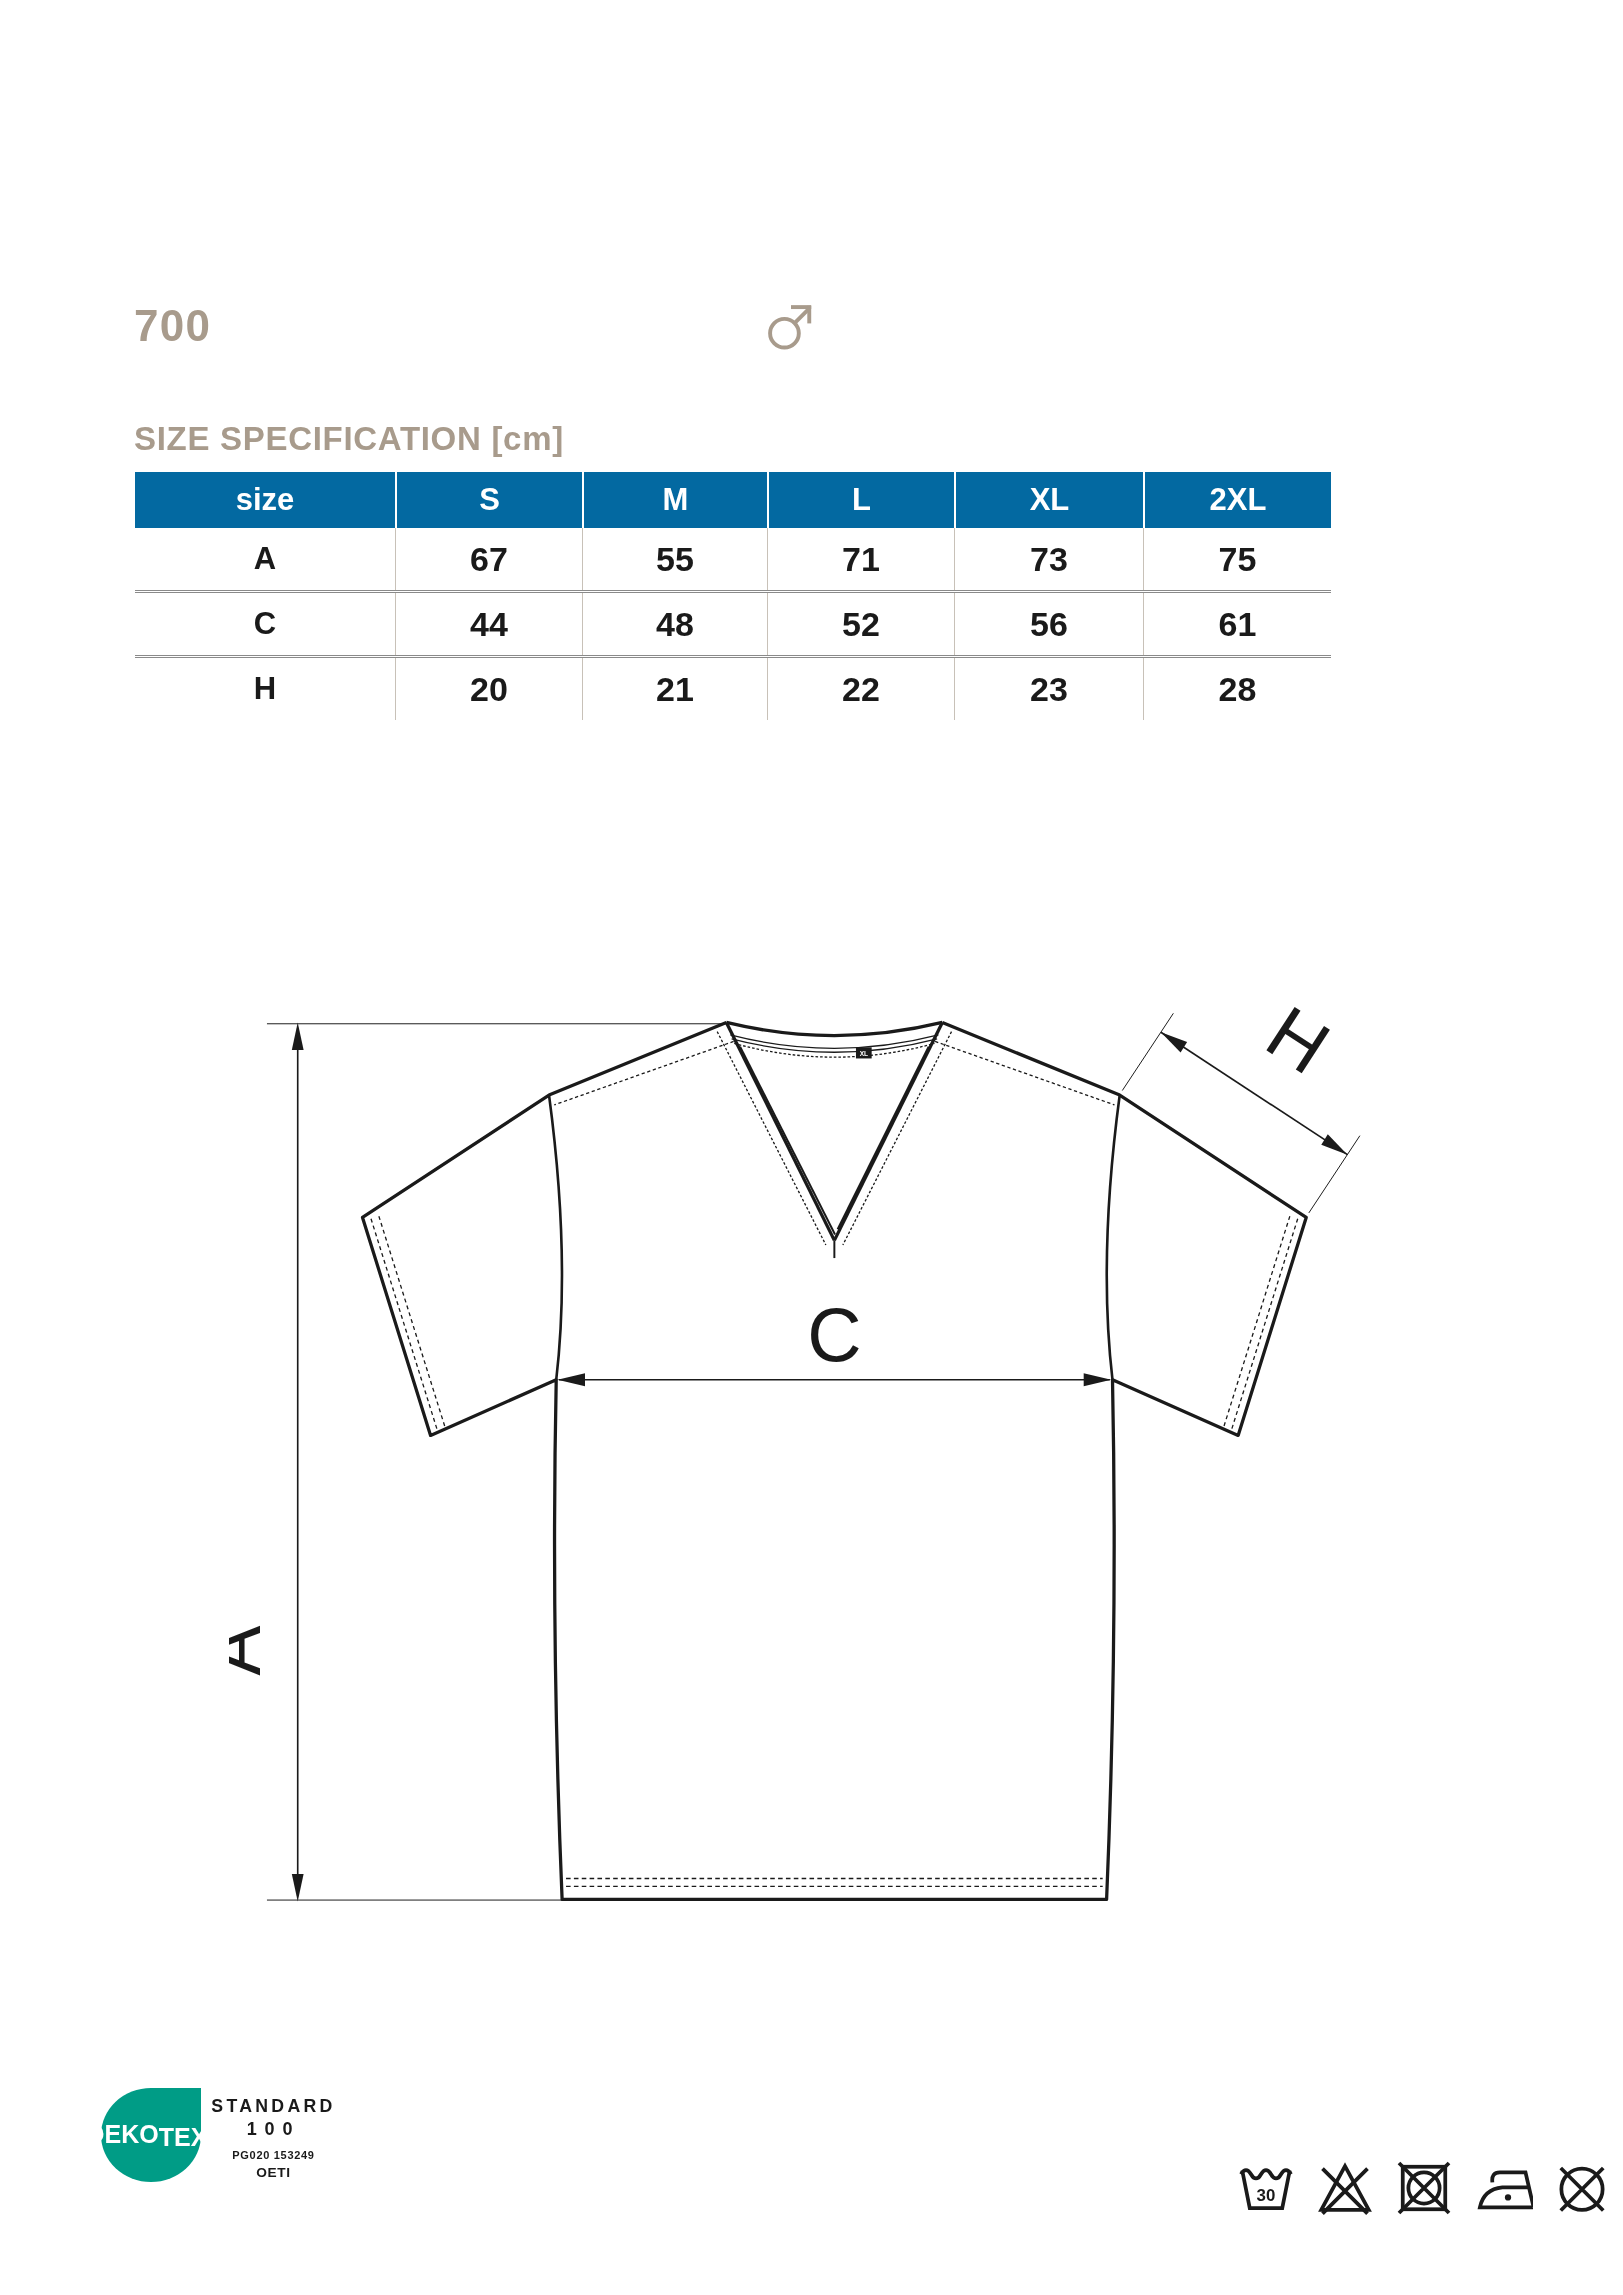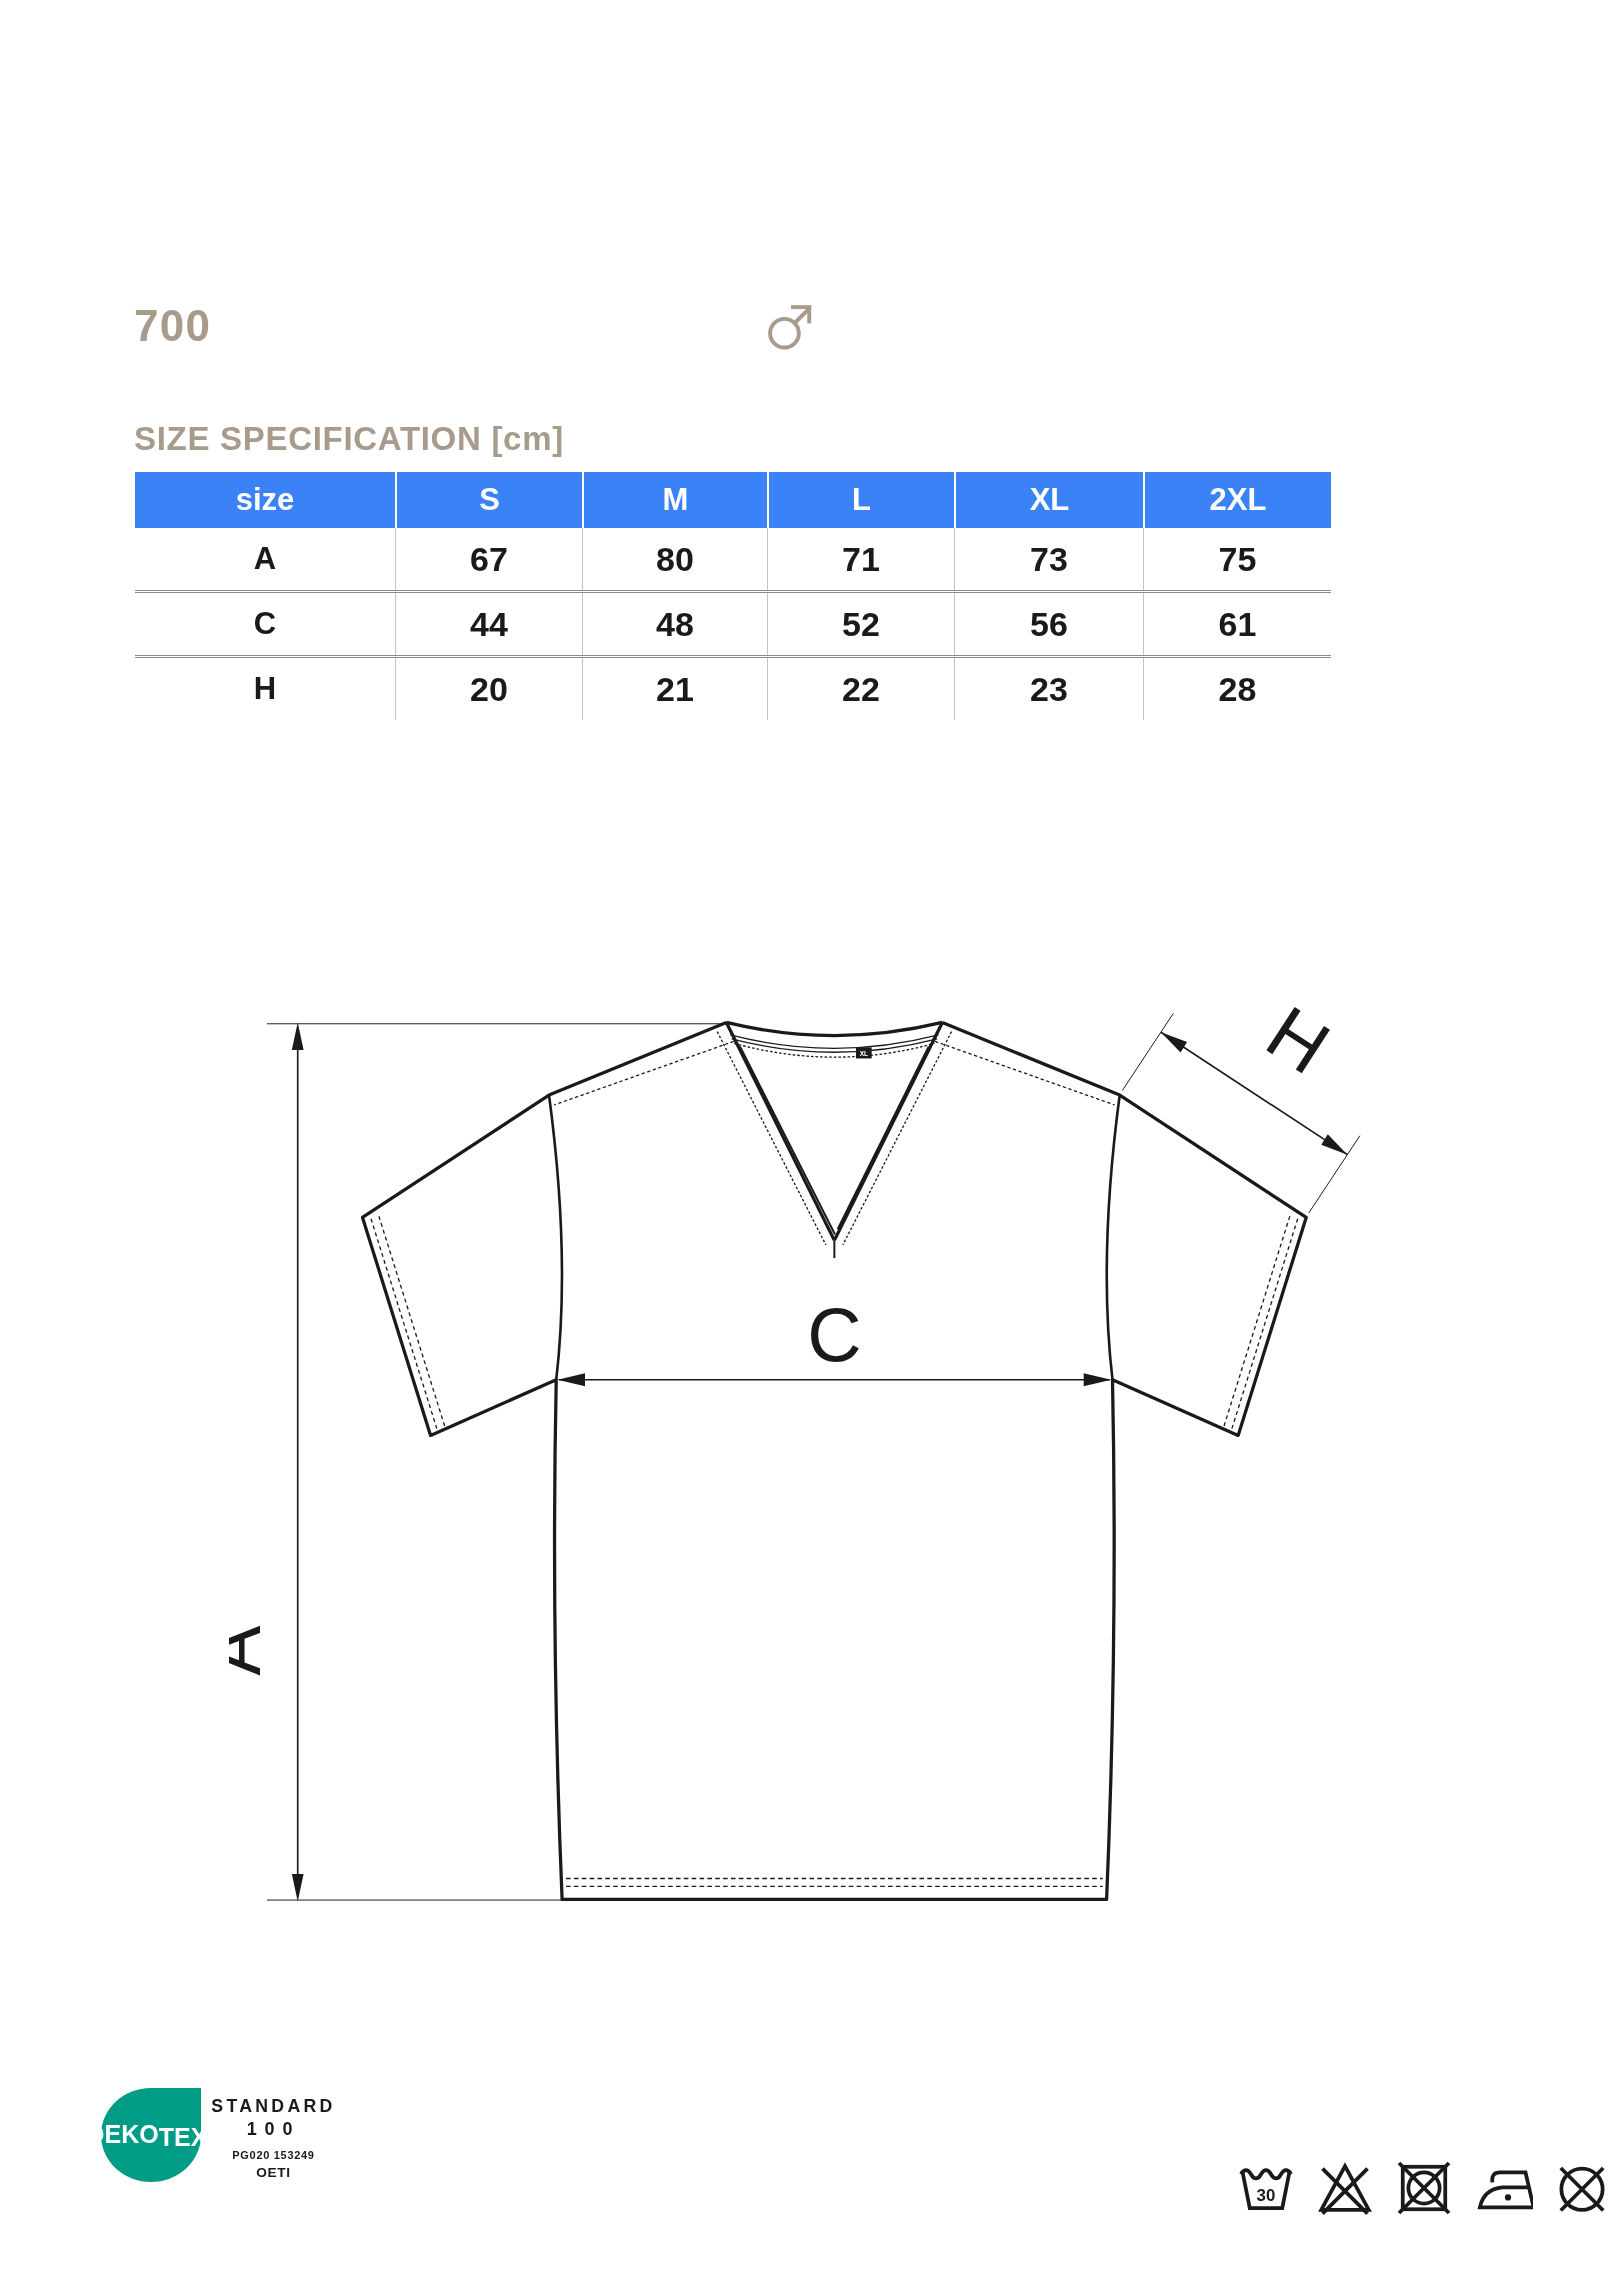--- a/index.html
+++ b/index.html
@@ -9,21 +9,21 @@
   
   .product-code{position:absolute;left:134px;top:301px;font-size:44px;font-weight:bold;
         letter-spacing:1.3px;color:#a89b8c;}
   .gender-icon{position:absolute;left:759px;top:296px;}
   .section-title{position:absolute;left:134px;top:420px;font-size:33px;font-weight:bold;
         letter-spacing:0.7px;color:#a89b8c;}
 
   
   .size-table{position:absolute;left:135px;top:472px;width:1196px;}
   .trow{display:flex;align-items:center;}
-  .thead{background:#3b82f6;height:56px;color:#ffffff;}
+  .thead{background:#0369a1;height:56px;color:#ffffff;}
   .tbody-row{height:62px;background:#ffffff;}
   .sep{border-top:3.3px double #8a8a8a;}
   .cell{display:flex;align-items:center;justify-content:center;height:100%;box-sizing:border-box;}
   .c0{width:260px;} .c1{width:187px;} .c2{width:185px;} .c3{width:187px;} .c4{width:189px;} .c5{width:188px;}
   .thead .cell{font-size:31px;font-weight:bold;}
   .thead .cell + .cell{border-left:2px solid #ffffff;}
   .tbody-row .cell{font-size:34px;font-weight:bold;}
   .tbody-row .cell.rowlabel{font-size:31px;}
   .tbody-row .cell + .cell{border-left:1.3px solid #c8c1b8;}
 
@@ -71,21 +71,21 @@
       <div class="cell c0">size</div>
       <div class="cell c1">S</div>
       <div class="cell c2">M</div>
       <div class="cell c3">L</div>
       <div class="cell c4">XL</div>
       <div class="cell c5">2XL</div>
     </div>
     <div class="trow tbody-row">
       <div class="cell c0 rowlabel">A</div>
       <div class="cell c1">67</div>
-      <div class="cell c2">80</div>
+      <div class="cell c2">55</div>
       <div class="cell c3">71</div>
       <div class="cell c4">73</div>
       <div class="cell c5">75</div>
     </div>
     <div class="trow tbody-row sep">
       <div class="cell c0 rowlabel">C</div>
       <div class="cell c1">44</div>
       <div class="cell c2">48</div>
       <div class="cell c3">52</div>
       <div class="cell c4">56</div>

